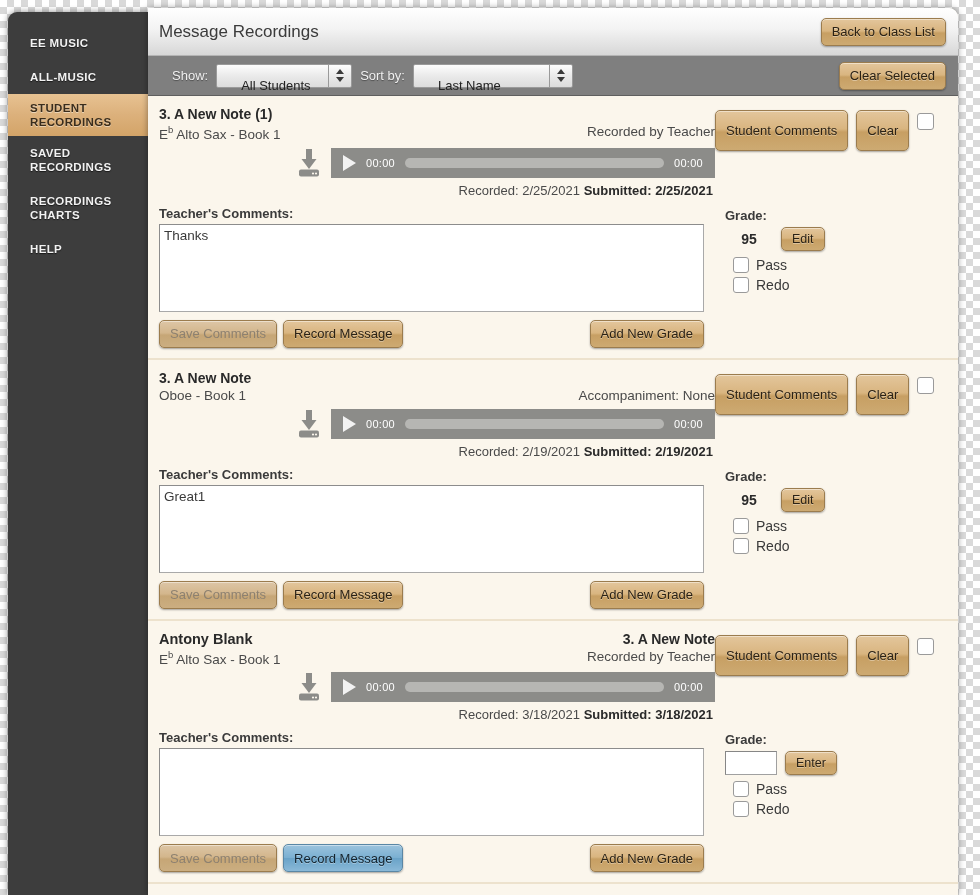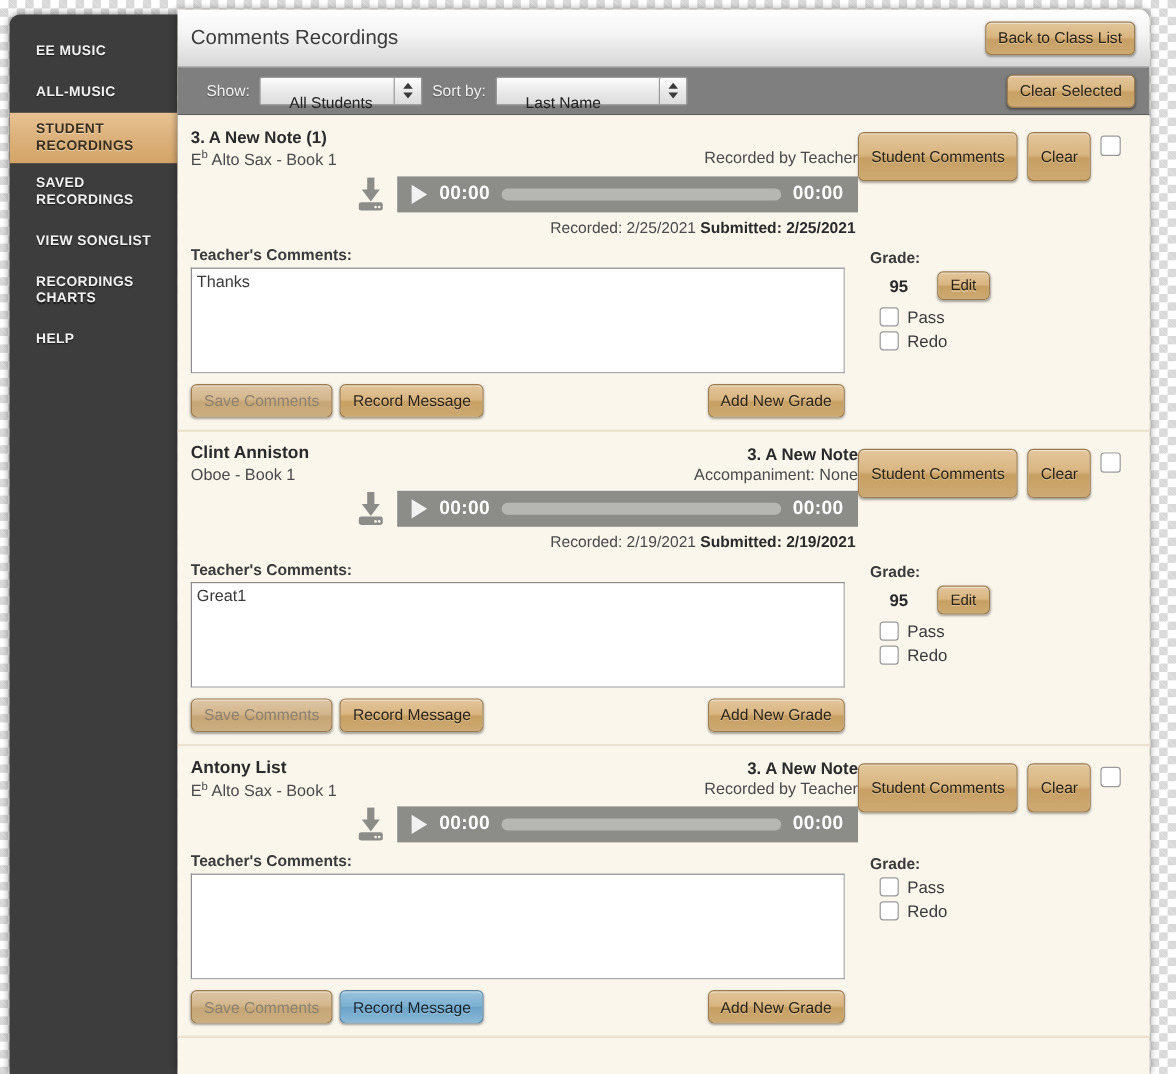--- a/index.html
+++ b/index.html
@@ -244,22 +244,22 @@
   }
   .play-tri {
     width: 0; height: 0;
     border-top: 8px solid transparent;
     border-bottom: 8px solid transparent;
     border-left: 13px solid #f2f2f2;
     cursor: pointer;
     flex: none;
   }
   .tcode {
-    font-size: 16px;
-    font-weight: bold;
+    font-size: 11px;
+    font-weight: normal;
     color: #ffffff;
     letter-spacing: .3px;
     flex: none;
   }
   .track {
     flex: 1;
     height: 10px;
     background: #b6b6b3;
     border-radius: 5px;
     cursor: pointer;
@@ -369,29 +369,28 @@
 </head>
 <body>
 
 <div id="app">
 
   <div class="sidebar" id="sidebar">
       <div class="nav-item first"><span>EE MUSIC</span></div>
       <div class="nav-item"><span>ALL-MUSIC</span></div>
       <div class="nav-item active"><span>STUDENT<br>RECORDINGS</span></div>
       <div class="nav-item"><span>SAVED RECORDINGS</span></div>
-      <div class="nav-item"><span>VIEW SONGLIST</span></div>
       <div class="nav-item"><span>RECORDINGS CHARTS</span></div>
       <div class="nav-item"><span>HELP</span></div>
     </div>
 
   <div class="main">
 
     <div class="titlebar">
-      <div class="page-title">Comments Recordings</div>
+      <div class="page-title">Message Recordings</div>
       <div class="btn tall">Back to Class List</div>
     </div>
 
     <div class="toolbar">
       <span class="toolbar-label">Show:</span>
       <div class="sel sel-w1">
         <span class="sel-text">All Students</span>
         <span class="stepper">
           <span class="tri-up"></span>
             <span class="tri-dn"></span>
@@ -465,21 +464,20 @@
                 <span class="chk"></span>
                 <span class="chk-lbl">Redo</span>
               </div>
             </div>
           </div>
         </div>
         <div class="card">
           <div class="card-top">
             <div class="card-left">
               <div class="row-head">
-                <span class="stu-name">Clint Anniston</span>
                 <span class="piece-title">3. A New Note</span>
               </div>
               <div class="row-sub">
                 <span class="stu-instr"><span>Oboe - Book 1</span></span>
                 <span class="piece-sub">Accompaniment: None</span>
               </div>
               <div class="player-row">
                 <svg class="dl-icon" viewBox="0 0 28 30">
                   <rect x="11" y="1" width="6" height="11" fill="#8c8c89"></rect>
                   <polygon points="6.5,11 21.5,11 14,21" fill="#8c8c89"></polygon>
@@ -524,21 +522,21 @@
                 <span class="chk"></span>
                 <span class="chk-lbl">Redo</span>
               </div>
             </div>
           </div>
         </div>
         <div class="card">
           <div class="card-top">
             <div class="card-left">
               <div class="row-head">
-                <span class="stu-name">Antony List</span>
+                <span class="stu-name">Antony Blank</span>
                 <span class="piece-title">3. A New Note</span>
               </div>
               <div class="row-sub">
                 <span class="stu-instr"><span>E</span><sup>b</sup><span> Alto Sax - Book 1</span></span>
                 <span class="piece-sub">Recorded by Teacher</span>
               </div>
               <div class="player-row">
                 <svg class="dl-icon" viewBox="0 0 28 30">
                   <rect x="11" y="1" width="6" height="11" fill="#8c8c89"></rect>
                   <polygon points="6.5,11 21.5,11 14,21" fill="#8c8c89"></polygon>
@@ -546,37 +544,42 @@
                   <circle cx="18" cy="25.5" r="1.1" fill="#fbf6ec"></circle>
                   <circle cx="21" cy="25.5" r="1.1" fill="#fbf6ec"></circle>
                 </svg>
                 <div class="player">
                   <span class="play-tri"></span>
                   <span class="tcode">00:00</span>
                   <span class="track"></span>
                   <span class="tcode">00:00</span>
                 </div>
               </div>
+              <div class="dates"><span>Recorded:</span> <span>3/18/2021</span> <b>Submitted:</b> <b>3/18/2021</b></div>
             </div>
             <div class="card-right">
               <span class="btn">Student Comments</span>
               <span class="btn">Clear</span>
               <span class="sel-chk"></span>
             </div>
           </div>
           <div class="card-body">
             <div class="comments-col"><div class="lbl">Teacher's Comments:</div><textarea class="ta" style=""></textarea><div class="btn-row">
                 <span class="btn tall disabled">Save Comments</span>
                 <span style="width:6px"></span>
                 <span class="btn tall active-blue">Record Message</span>
                 <span class="spacer"></span>
                 <span class="btn tall">Add New Grade</span>
               </div></div>
             <div class="grade-col">
               <div class="lbl">Grade:</div>
+              <div class="grade-line">
+                <input class="grade-input" type="text" value="" style="">
+                <span class="btn small">Enter</span>
+              </div>
               <div class="chk-row">
                 <span class="chk"></span>
                 <span class="chk-lbl">Pass</span>
               </div>
               <div class="chk-row">
                 <span class="chk"></span>
                 <span class="chk-lbl">Redo</span>
               </div>
             </div>
           </div>

